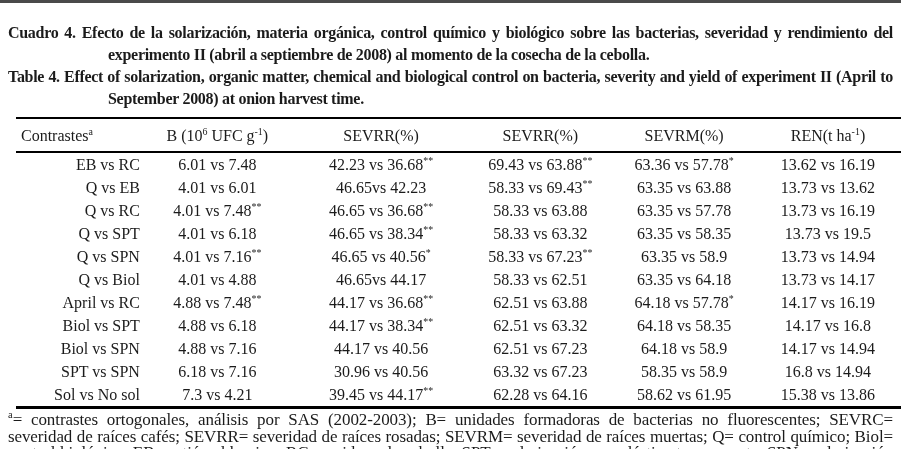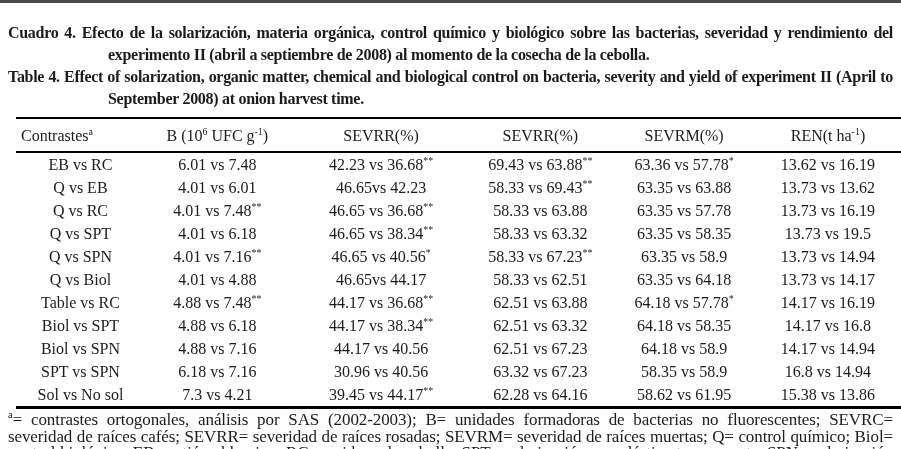--- a/index.html
+++ b/index.html
@@ -23,21 +23,21 @@
   .tbl th{
     font-weight:normal;font-size:16px;line-height:19px;
     padding:7px 0 6px 0;border-bottom:2px solid #000;
     text-align:center;white-space:nowrap;
   }
   .tbl th:first-child{text-align:left;padding-left:5px;}
   .tbl td{
     font-size:16px;line-height:19px;padding:2px 0;
     text-align:center;white-space:nowrap;
   }
-  .tbl td:first-child{text-align:center;padding-left:5px;}
+  .tbl td:first-child{text-align:right;padding-left:5px;}
   sup{font-size:0.62em;line-height:0;vertical-align:super;letter-spacing:0;}
   .footnote{
     margin:3px 0 0 0;font-size:17px;line-height:16.5px;
     text-align:justify;letter-spacing:-0.1px;
   }
   .footnote em{font-style:italic;}
 </style>
 </head>
 <body>
 
@@ -109,21 +109,21 @@
         </tr>
         <tr>
           <td>Q vs Biol</td>
           <td>4.01 vs 4.88</td>
           <td>46.65vs 44.17</td>
           <td>58.33 vs 62.51</td>
           <td>63.35 vs 64.18</td>
           <td>13.73 vs 14.17</td>
         </tr>
         <tr>
-          <td>Table vs RC</td>
+          <td>April vs RC</td>
           <td>4.88 vs 7.48<sup>**</sup></td>
           <td>44.17 vs 36.68<sup>**</sup></td>
           <td>62.51 vs 63.88</td>
           <td>64.18 vs 57.78<sup>*</sup></td>
           <td>14.17 vs 16.19</td>
         </tr>
         <tr>
           <td>Biol vs SPT</td>
           <td>4.88 vs 6.18</td>
           <td>44.17 vs 38.34<sup>**</sup></td>

